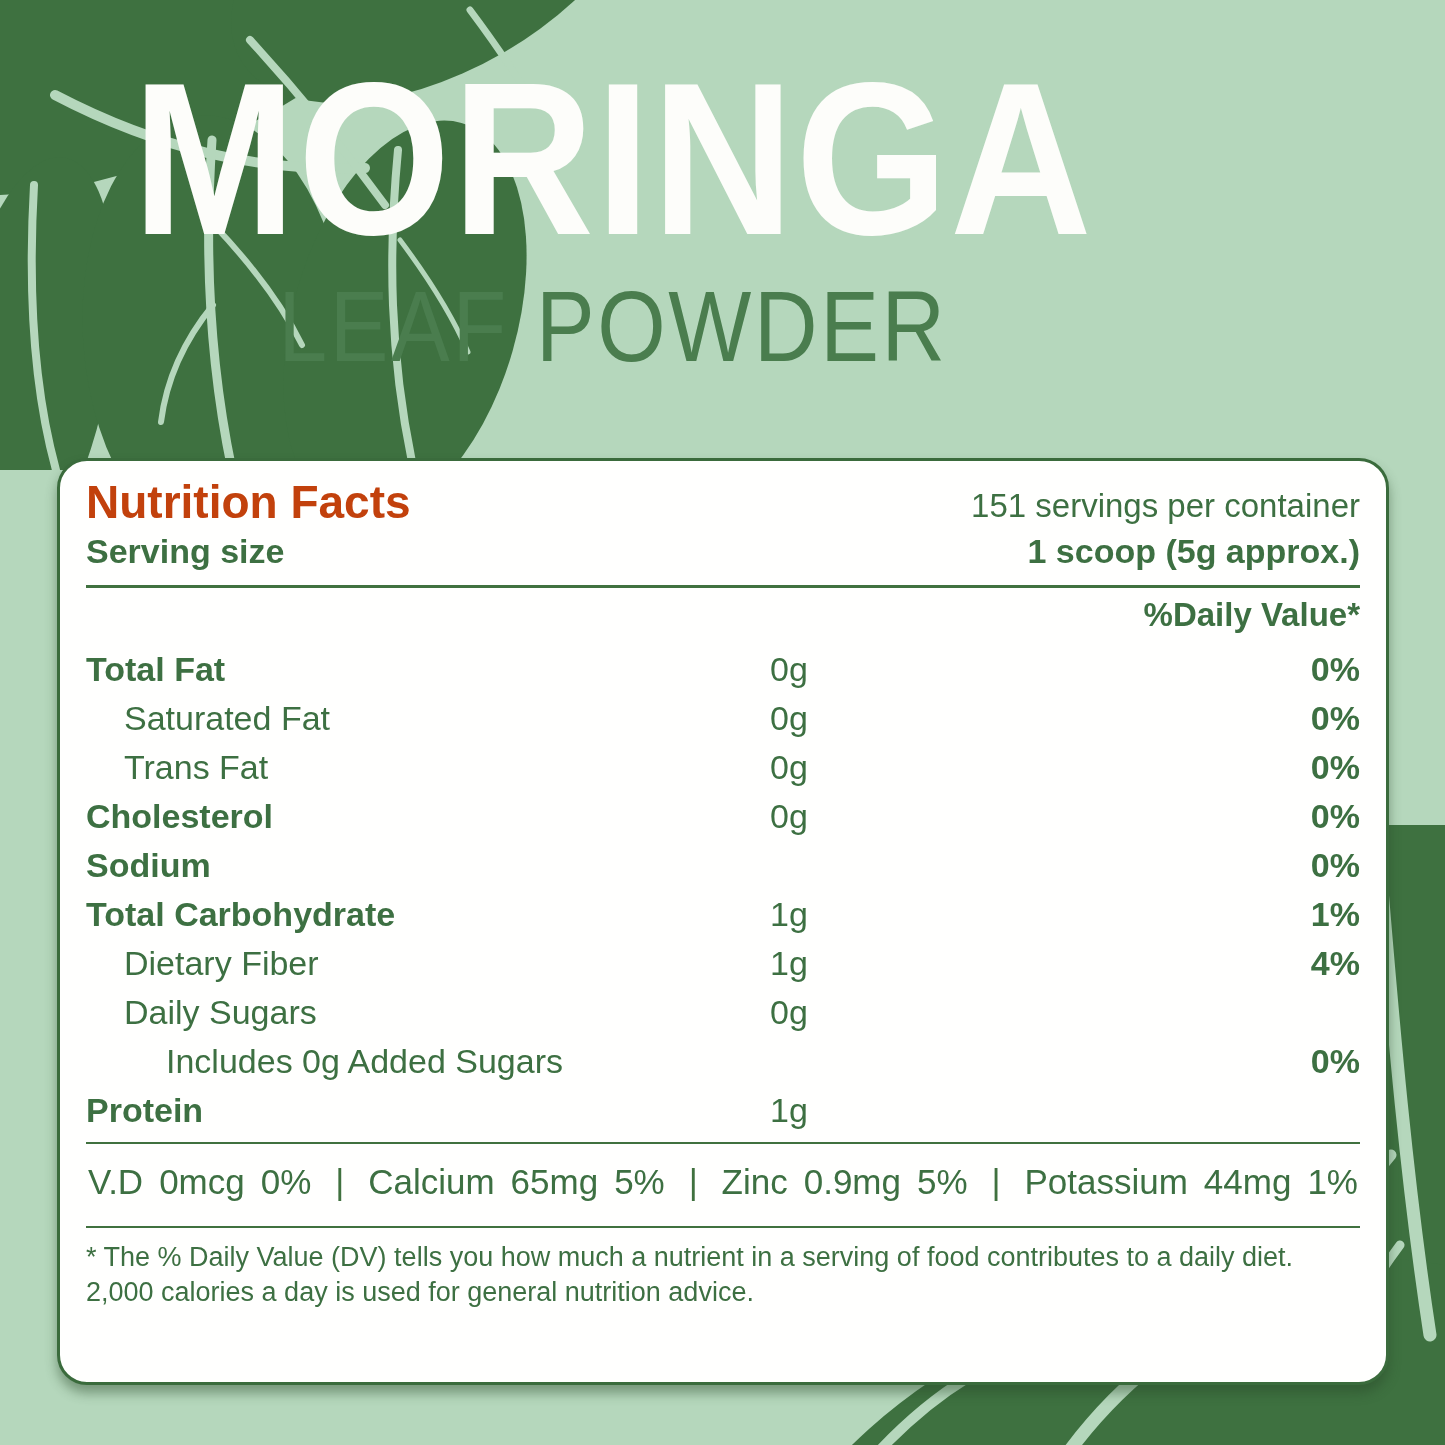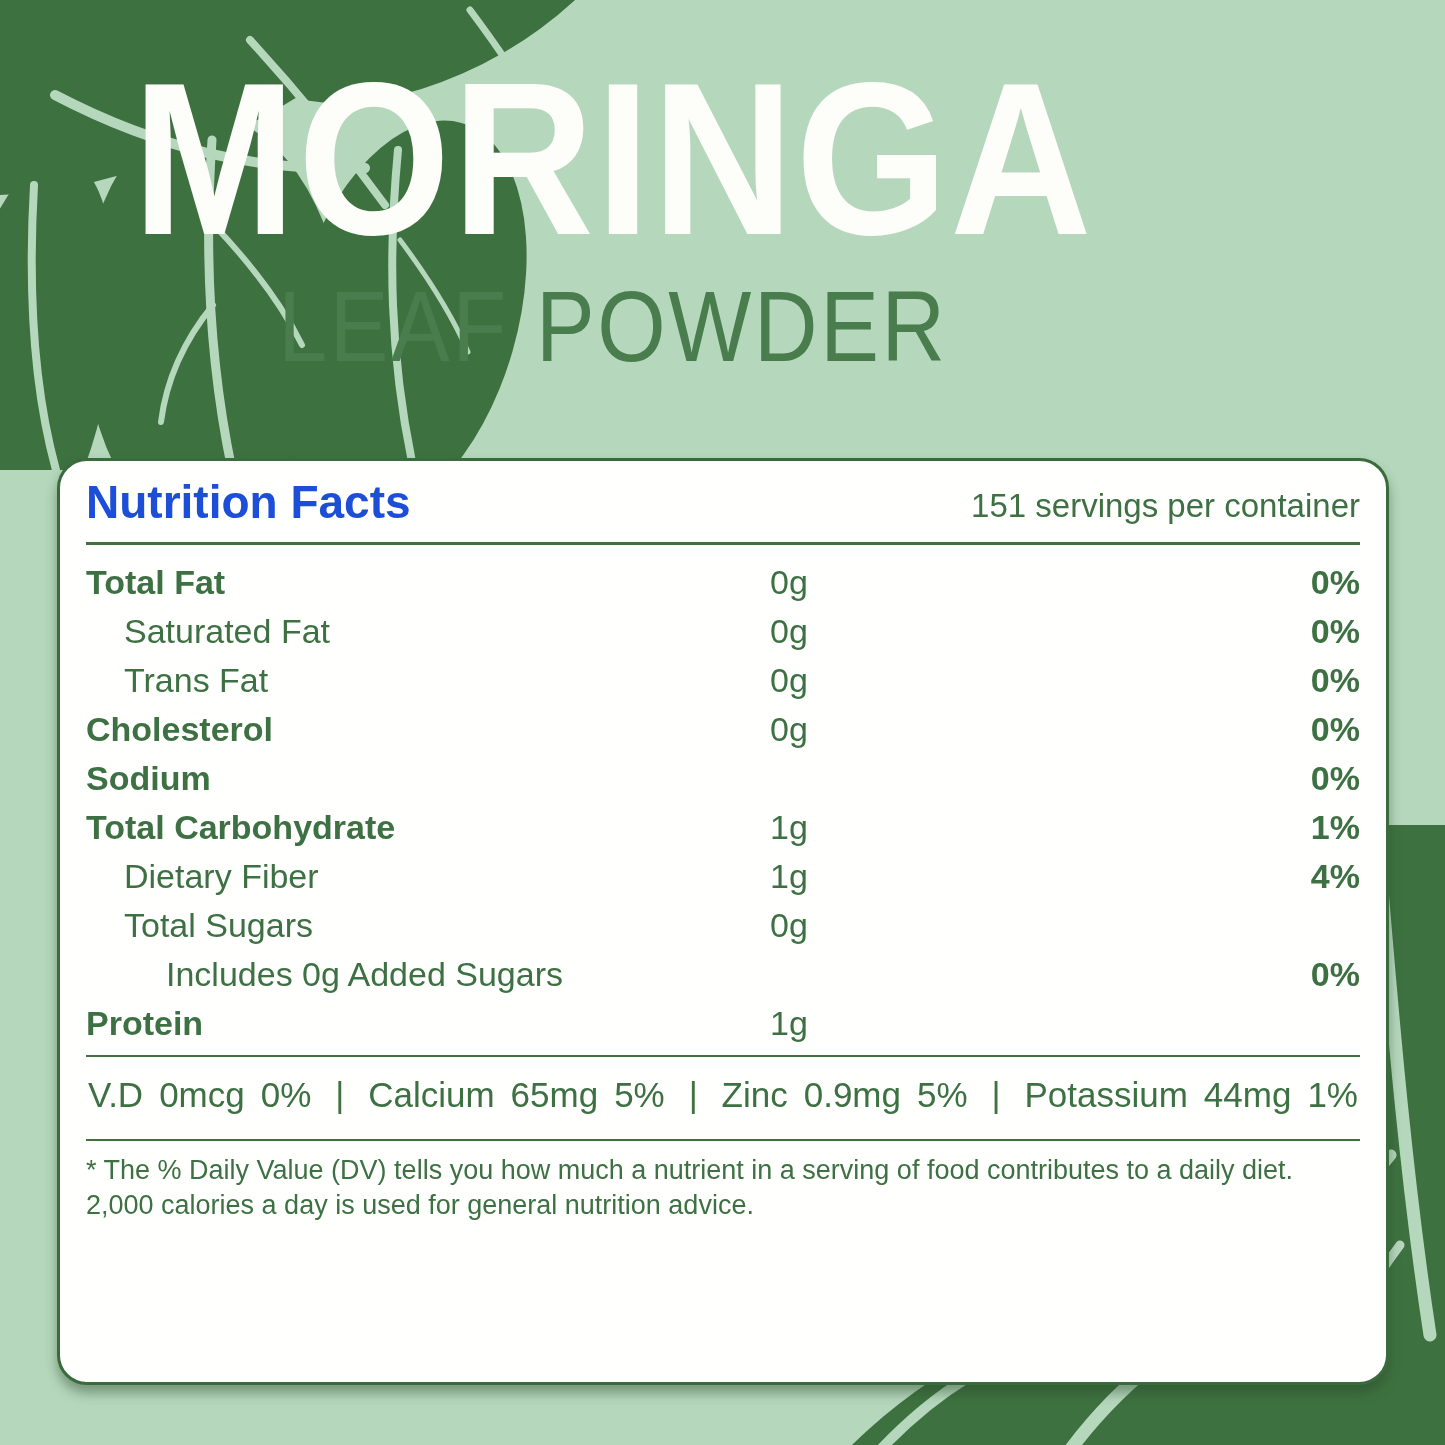--- a/index.html
+++ b/index.html
@@ -27,21 +27,21 @@
   
   .card{
     position:absolute;left:57px;top:458px;width:1332px;height:927px;
     box-sizing:border-box;background:#fffffe;
     border:3px solid #3a6b3c;border-radius:30px;
     box-shadow:0 8px 12px rgba(40,70,40,0.45);
     padding:16px 26px 18px 26px;
     color:#3d7042;z-index:3;
   }
   .hdr-line1{display:flex;justify-content:space-between;align-items:flex-end;}
-  .nf-heading{font-size:46px;font-weight:700;line-height:1.1;color:#1d4ed8;}
+  .nf-heading{font-size:46px;font-weight:700;line-height:1.1;color:#c2410c;}
   .servings{font-size:33px;font-weight:400;line-height:1.3;}
   .hdr-line2{display:flex;justify-content:space-between;align-items:baseline;margin-top:4px;}
   .serving-label{font-size:34px;font-weight:700;}
   .serving-value{font-size:34px;font-weight:700;}
   .rule{border:none;border-top:3px solid #40713f;margin:14px 0 8px 0;}
   .rule2{border:none;border-top:2px solid #40713f;margin:12px 0 8px 0;}
   .dv-header{text-align:right;font-size:33px;font-weight:700;margin-top:2px;}
   
   .rows{margin-top:6px;}
   .nrow{position:relative;display:flex;align-items:flex-end;min-height:49px;font-size:34px;}
@@ -102,23 +102,28 @@
   <div class="title-sub">LEAF POWDER</div>
 </div>
 
 <div class="card">
 
   <div class="hdr-line1">
     <div class="nf-heading">Nutrition Facts</div>
     <div class="servings">151 servings per container</div>
   </div>
 
+  <div class="hdr-line2">
+    <div class="serving-label">Serving size</div>
+    <div class="serving-value">1 scoop (5g approx.)</div>
+  </div>
 
   <hr class="rule">
 
+  <div class="dv-header">%Daily Value*</div>
 
   <div class="rows">
     <div class="nrow">
       <span class="nname b">Total Fat</span>
       <span class="namount">0g</span>
       <span class="ndv">0%</span>
     </div>
     <div class="nrow">
       <span class="nname i1">Saturated Fat</span>
       <span class="namount">0g</span>
@@ -143,21 +148,21 @@
       <span class="nname b">Total Carbohydrate</span>
       <span class="namount">1g</span>
       <span class="ndv">1%</span>
     </div>
     <div class="nrow">
       <span class="nname i1">Dietary Fiber</span>
       <span class="namount">1g</span>
       <span class="ndv">4%</span>
     </div>
     <div class="nrow">
-      <span class="nname i1">Total Sugars</span>
+      <span class="nname i1">Daily Sugars</span>
       <span class="namount">0g</span>
       <span class="ndv"></span>
     </div>
     <div class="nrow">
       <span class="nname i2">Includes 0g Added Sugars</span>
       <span class="namount"></span>
       <span class="ndv">0%</span>
     </div>
     <div class="nrow">
       <span class="nname b">Protein</span>

